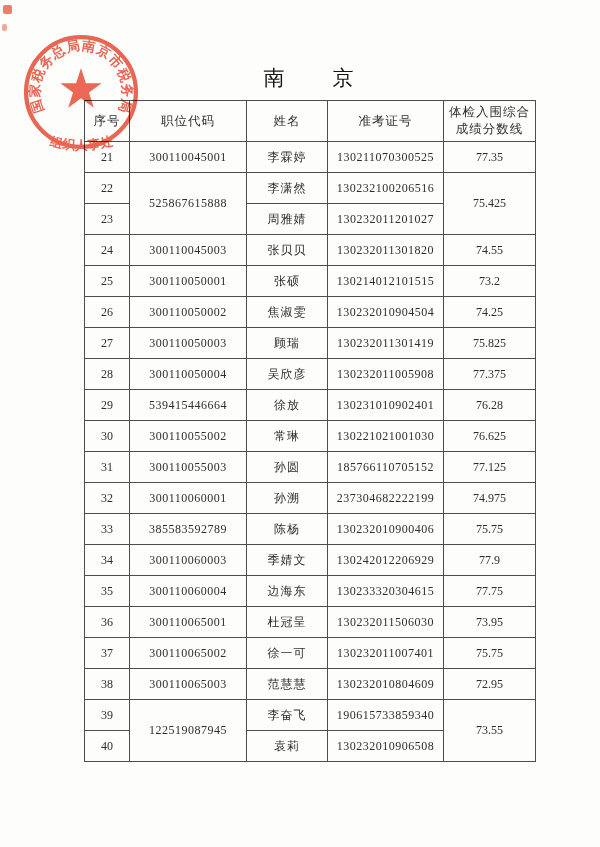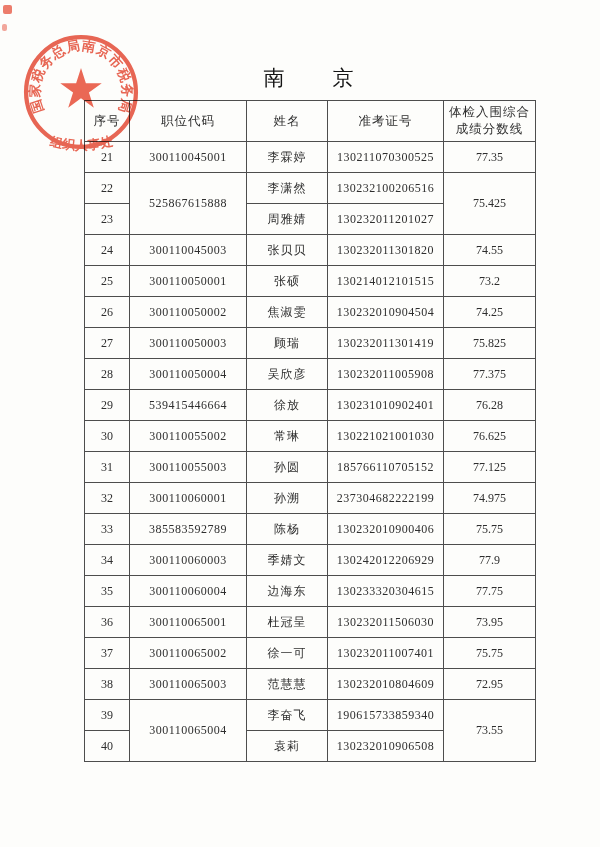--- a/index.html
+++ b/index.html
@@ -234,21 +234,21 @@
         </tr>
         <tr>
           <td class="c-no">38</td>
           <td class="c-code">300110065003</td>
           <td class="c-name">范慧慧</td>
           <td class="c-ticket">130232010804609</td>
           <td class="c-score">72.95</td>
         </tr>
         <tr>
           <td class="c-no">39</td>
-          <td class="c-code" rowspan="2">300110065004</td>
+          <td class="c-code" rowspan="2">122519087945</td>
           <td class="c-name">李奋飞</td>
           <td class="c-ticket">190615733859340</td>
           <td class="c-score" rowspan="2">73.55</td>
         </tr>
         <tr>
           <td class="c-no">40</td>
           <td class="c-name">袁莉</td>
           <td class="c-ticket">130232010906508</td>
         </tr>
       </tbody>

